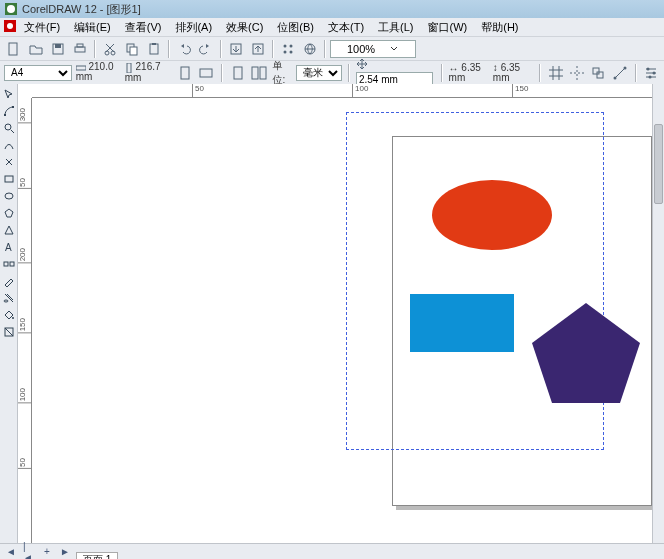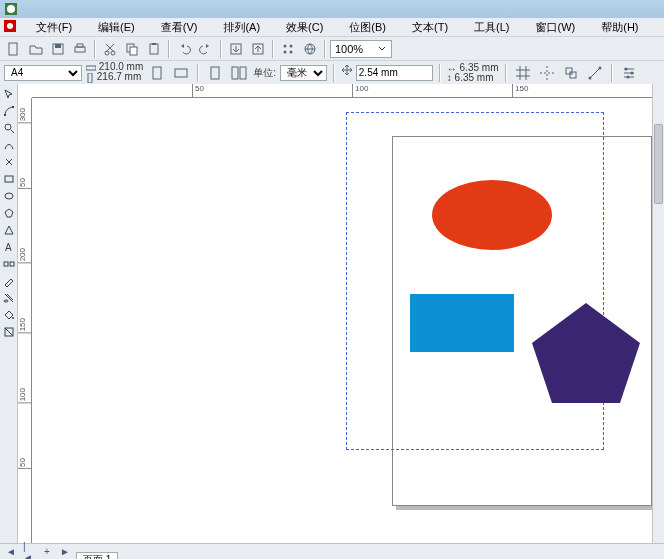--- a/index.html
+++ b/index.html
@@ -1,28 +1,28 @@
 <!DOCTYPE html>
 <html><head>
 <meta charset="utf-8">
 <style>
   * { box-sizing: border-box; margin: 0; padding: 0; font-family: "Microsoft YaHei", sans-serif; }
   body { width: 664px; height: 559px; background: #fff; overflow: hidden; font-size: 11px; }
   .titlebar { height: 18px; background: linear-gradient(#b8d3e8,#a8c8e0); display: flex; align-items: center; padding: 0 4px; color: #333; }
   .titlebar .icon { width: 14px; height: 14px; margin-right: 4px; display: inline-flex; align-items: center; justify-content: center; }
-  .menubar { height: 18px; background: #e9ecf1; display: flex; align-items: center; padding: 0 4px; gap: 14px; color: #000; }
+  .menubar { height: 18px; background: #e9ecf1; display: flex; align-items: center; padding: 0 4px; gap: 2px; color: #000; }
   .menubar .menu { padding: 1px 6px; cursor: default; }
   .toolbar { height: 24px; background: #e9ecf1; border-top: 1px solid #d0d4da; display: flex; align-items: center; padding: 0 4px; gap: 2px; }
   .tbtn { width: 20px; height: 20px; border: 1px solid transparent; display: inline-flex; align-items: center; justify-content: center; color: #465a7a; border-radius: 2px; }
   .sep { width: 2px; height: 18px; border-left: 1px solid #b0b4ba; border-right: 1px solid #fff; margin: 0 2px; }
-  .zoom-box { display: flex; align-items: center; border: 1px solid #9aa; background: #fff; height: 18px; padding: 0 4px; }
+  .zoom-box { display: flex; align-items: center; border: 1px solid #9aa; background: #fff; height: 18px; padding: 0 16px; }
   .zoom-box input { border: none; width: 42px; font-size: 11px; outline: none; }
   .propbar { height: 24px; background: #e9ecf1; border-top: 1px solid #d0d4da; display: flex; align-items: center; padding: 0 4px; gap: 4px; font-size: 10px; }
   .propbar select, .propbar input { font-size: 10px; border: 1px solid #9aa; background: #fff; height: 16px; padding: 0 2px; }
-  .propbar .stack { display: flex; flex-direction: column; line-height: 10px; font-size: 9px; justify-content: center; }
+  .propbar .stack { display: flex; line-height: 10px; font-size: 9px; justify-content: center; }
   .workspace { position: absolute; top: 84px; bottom: 16px; left: 0; right: 12px; background: #fff; }
   .toolbox { position: absolute; left: 0; top: 0; bottom: 0; width: 18px; background: #e9ecf1; border-right: 1px solid #c0c4ca; display: flex; flex-direction: column; align-items: center; padding-top: 2px; gap: 1px; }
   .toolbox .tool { width: 16px; height: 16px; display: flex; align-items: center; justify-content: center; border: 1px solid transparent; color: #3a4a6a; }
   .ruler-h { position: absolute; left: 32px; right: 0; top: 0; height: 14px; background: #fff; border-bottom: 1px solid #888; font-size: 8px; color: #555; }
   .ruler-h .tick { position: absolute; top: 0; border-left: 1px solid #888; height: 14px; padding-left: 2px; }
   .ruler-v { position: absolute; left: 18px; top: 14px; bottom: 0; width: 14px; background: #fff; border-right: 1px solid #888; font-size: 8px; color: #555; }
   .ruler-v .tick { position: absolute; left: 0; border-top: 1px solid #888; width: 14px; padding-top: 1px; writing-mode: vertical-rl; transform: rotate(180deg); text-align: right; }
   .canvas { position: absolute; left: 32px; top: 14px; right: 0; bottom: 0; background: #fff; overflow: hidden; }
   .page-shadow { position: absolute; left: 364px; top: 42px; width: 260px; height: 370px; background: #bbb; }
   .page { position: absolute; left: 360px; top: 38px; width: 260px; height: 370px; background: #fff; border: 1px solid #888; }
@@ -39,20 +39,21 @@
 </head>
 <body>
 
 <div class="titlebar">
   <span class="icon">
     <svg width="12" height="12" viewBox="0 0 12 12">
         <rect x="0" y="0" width="12" height="12" fill="#3a7a3a"></rect>
         <circle cx="6" cy="6" r="4" fill="#fff"></circle>
       </svg>
   </span>
+  <span>CorelDRAW 12 - [图形1]</span>
 </div>
 
 <div class="menubar">
   <span class="icon">
     <svg width="12" height="12" viewBox="0 0 12 12">
         <rect width="12" height="12" fill="#c00"></rect>
         <circle cx="6" cy="6" r="3" fill="#fff"></circle>
       </svg>
   </span>
   <span class="menu">文件(F)</span>

